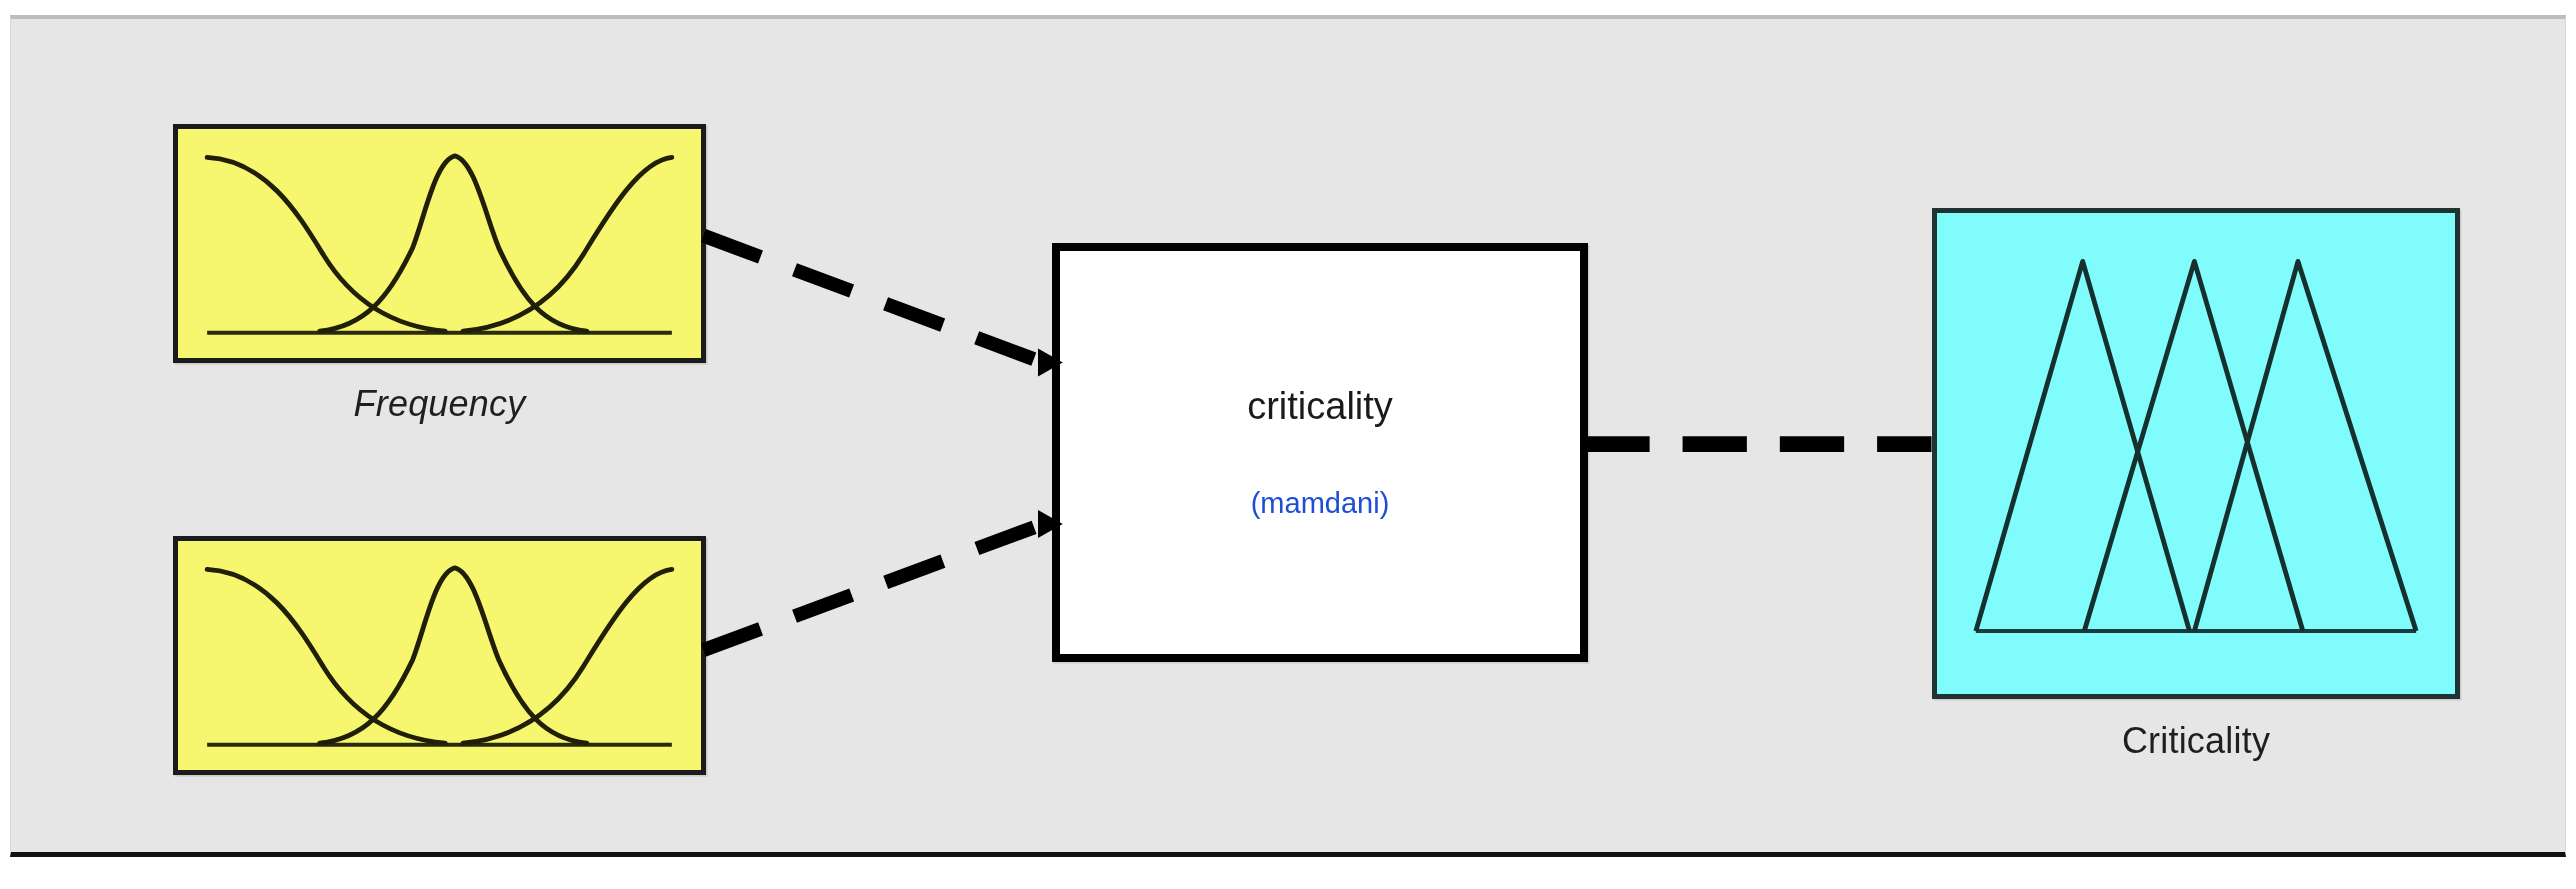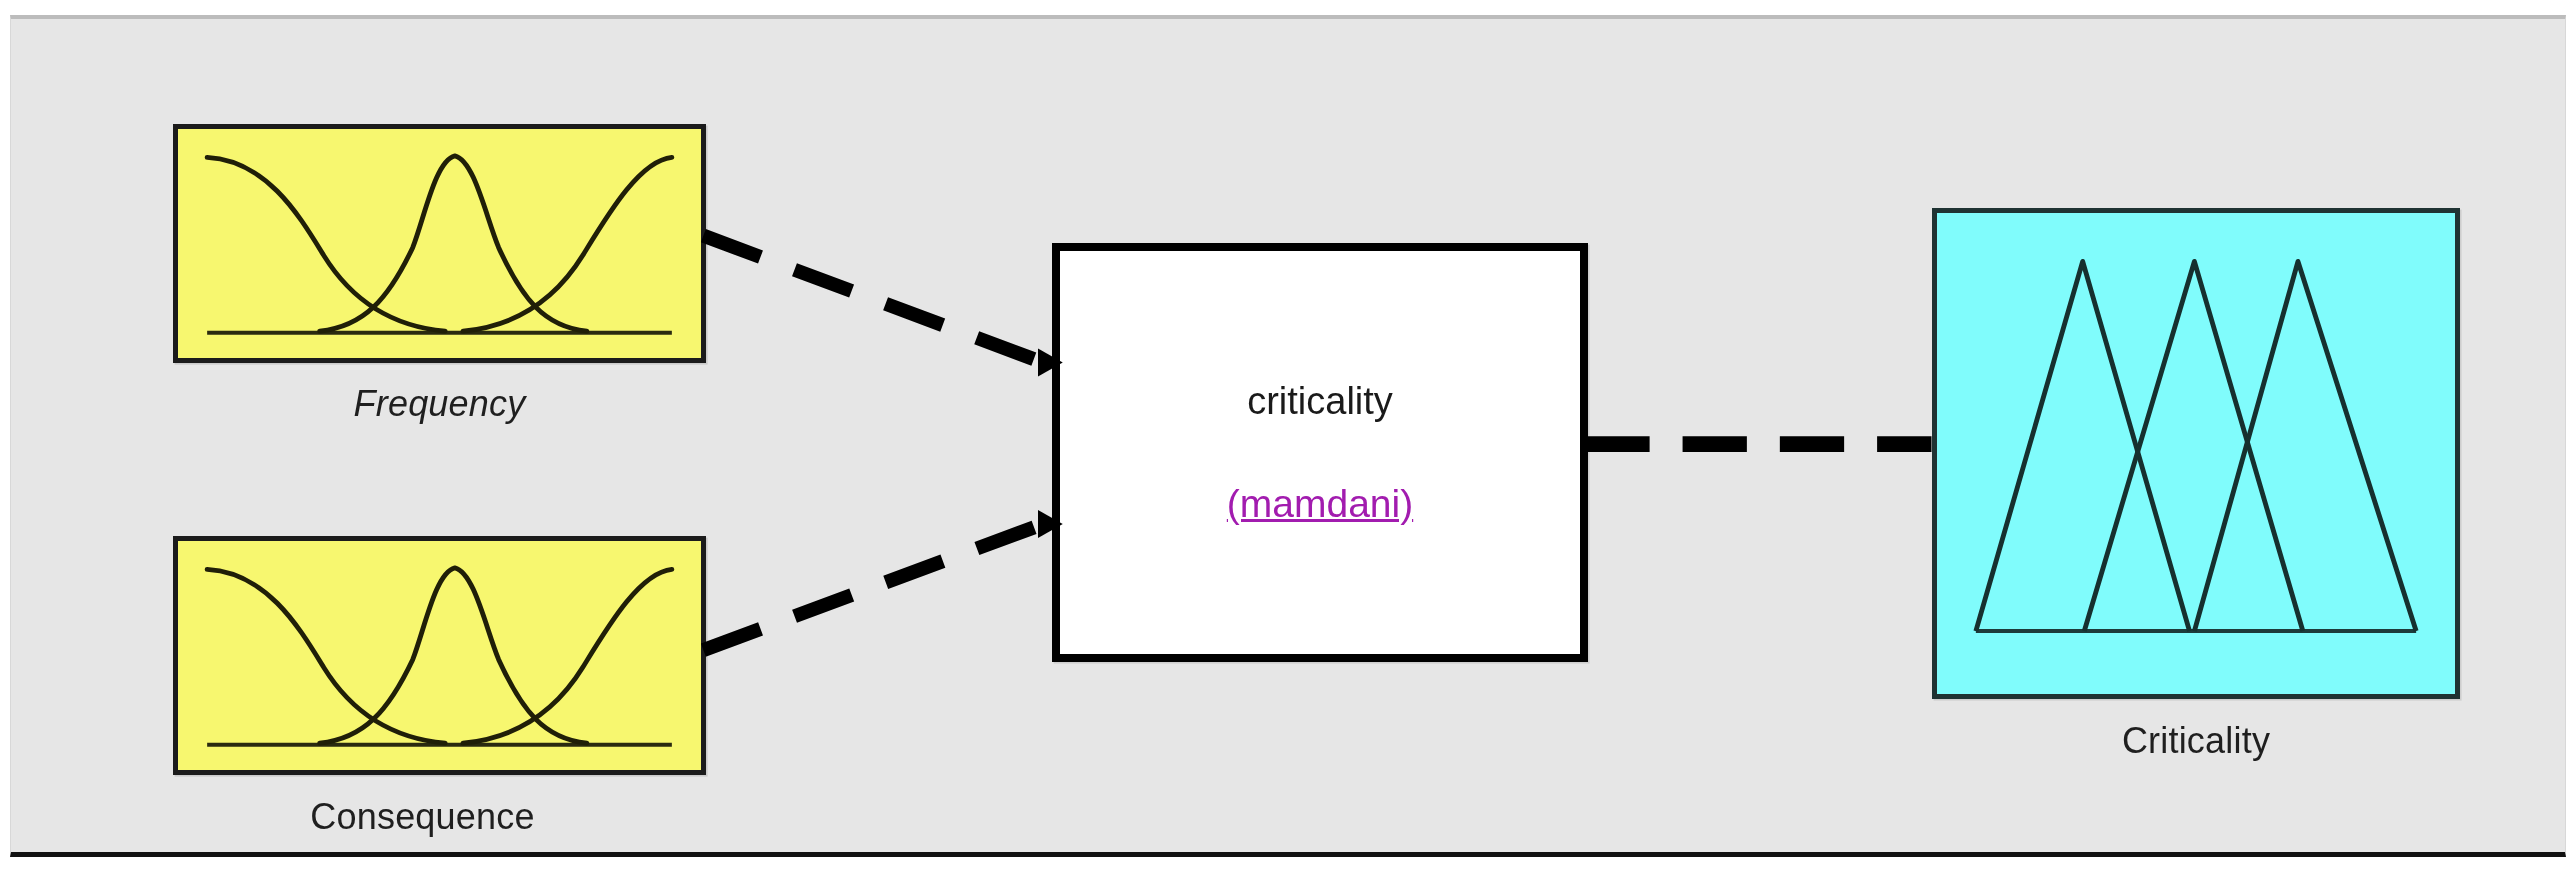--- a/index.html
+++ b/index.html
@@ -75,24 +75,23 @@
     align-items: center;
     justify-content: center;
   }
   #engine-title {
     font-size: 38px;
     color: #1a1a1a;
     margin-bottom: 59px;
     white-space: nowrap;
   }
   #engine-subtitle {
-    font-size: 39px;
-    color: #a21caf;
+    font-size: 29px;
+    color: #1d4ed8;
     white-space: nowrap;
-    text-decoration: underline;
   }
 
   
   #output-criticality-box {
     position: absolute;
     left: 1921px; top: 189px;
     width: 528px; height: 491px;
     background: #80fcfc;
     border: 5px solid #1f3333;
     box-sizing: border-box;
@@ -131,21 +130,20 @@
 
   <div class="mf-box" id="input-consequence-box">
     <svg viewBox="0 0 646 290" preserveAspectRatio="none">
       <path d="M 36 258 L 610 258" fill="none" stroke="#2a2a10" stroke-width="5"></path>
       <path d="M 36 36 C 110 40 150 110 180 160 C 215 218 265 250 330 256" fill="none" stroke="#201f08" stroke-width="6" stroke-linecap="round"></path>
       <path d="M 175 256 C 230 250 260 215 290 150 C 305 110 318 40 342 34
                C 366 40 380 110 396 150 C 425 215 452 250 505 256" fill="none" stroke="#201f08" stroke-width="6" stroke-linecap="round"></path>
       <path d="M 352 256 C 415 250 465 218 500 160 C 530 110 570 40 610 36" fill="none" stroke="#201f08" stroke-width="6" stroke-linecap="round"></path>
     </svg>
   </div>
-  <div class="node-label" id="input-consequence-label">Consequence</div>
 
   <div id="engine-box">
     <div id="engine-title">criticality</div>
     <div id="engine-subtitle">(mamdani)</div>
   </div>
 
   <div id="output-criticality-box">
     <svg viewBox="0 0 640 596" preserveAspectRatio="none">
 
       <path d="M 48 518 L 592 518" fill="none" stroke="#1d3b3b" stroke-width="5"></path>

